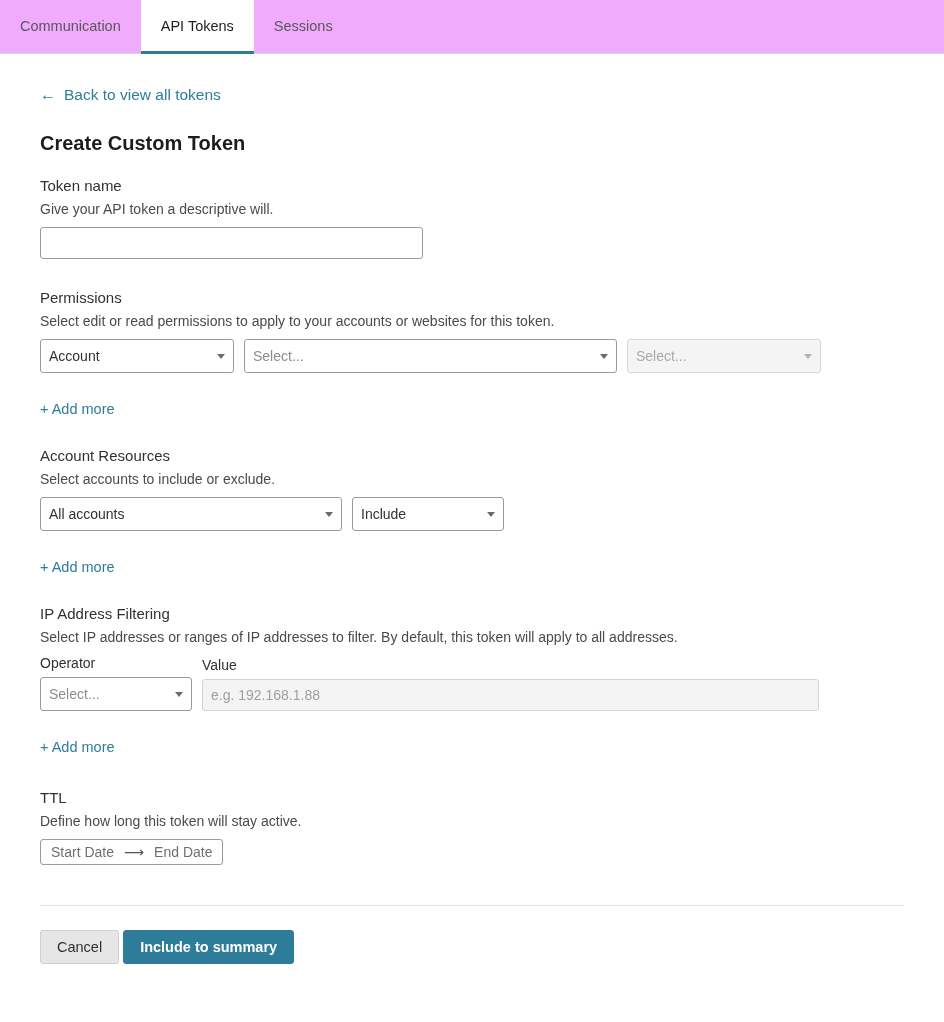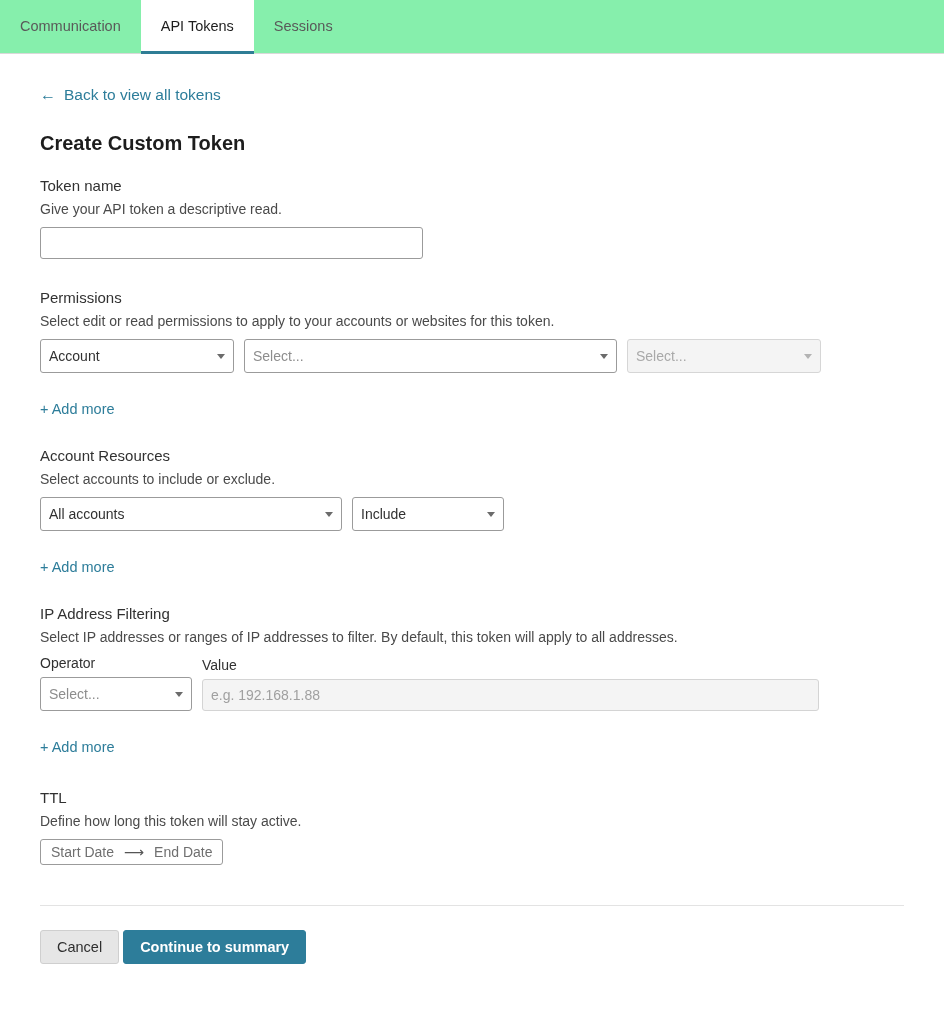--- a/index.html
+++ b/index.html
@@ -8,21 +8,21 @@
     width: 944px; height: 1022px;
     background: #ffffff;
     font-family: "Liberation Sans", sans-serif;
     color: #313131;
     overflow: hidden;
   }
 
   
   .tabbar {
     height: 54px;
-    background: #86efac;
+    background: #f0abfc;
     border-bottom: 1px solid #d9d9d9;
     display: flex;
     align-items: stretch;
     padding-left: 0;
   }
   .tab {
     display: flex;
     align-items: center;
     padding: 0 20px;
     font-size: 14.5px;
@@ -204,21 +204,21 @@
 
   <div class="backlink">
     <span class="arrow">←</span>
     <span>Back to view all tokens</span>
   </div>
 
   <h1 class="page-title">Create Custom Token</h1>
 
   <div class="section">
     <div class="section-label">Token name</div>
-    <div class="section-desc">Give your API token a descriptive read.</div>
+    <div class="section-desc">Give your API token a descriptive will.</div>
     <input class="textinput" style="width: 383px;" type="text" value="" placeholder="">
   </div>
 
   <div class="section" style="margin-top:30px;">
     <div class="section-label">Permissions</div>
     <div class="section-desc">Select edit or read permissions to apply to your accounts or websites for this token.</div>
     <div class="row">
       <div class="select" style="width:194px;">
         <span class="val">Account</span>
         <span class="caret"></span>
@@ -277,16 +277,16 @@
       <span class="ph">Start Date</span>
       <span class="sep">⟶</span>
       <span class="ph">End Date</span>
     </div>
   </div>
 
   <hr class="divider">
 
   <div class="footer">
     <div class="btn btn-secondary">Cancel</div>
-    <div class="btn btn-primary">Continue to summary</div>
+    <div class="btn btn-primary">Include to summary</div>
   </div>
 
 </div>
 
 </body></html>

